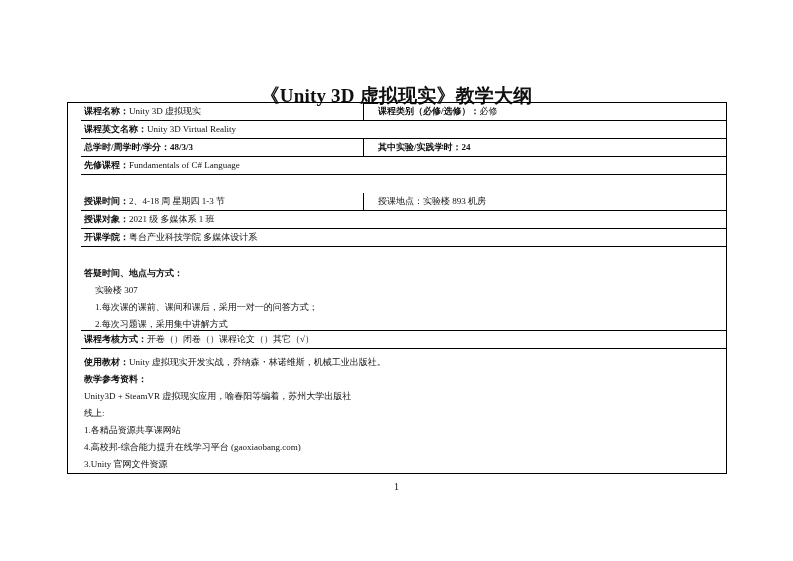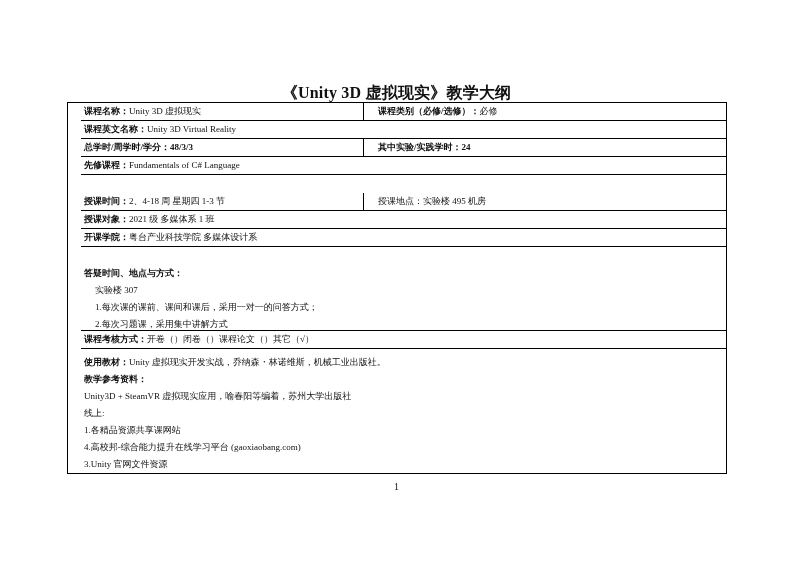--- a/index.html
+++ b/index.html
@@ -1,19 +1,19 @@
 <!DOCTYPE html>
 <html><head>
 <meta charset="utf-8">
 <style>
   html, body { margin:0; padding:0; background:#ffffff; }
   body { width:793px; height:561px; position:relative; overflow:hidden;
          font-family:"Liberation Serif", "DejaVu Serif", serif; color:#111; }
   .title { position:absolute; left:0; width:793px; top:83px; text-align:center;
-           font-size:16px; font-weight:bold; letter-spacing:0.2px; }
+           font-size:19px; font-weight:bold; letter-spacing:0.2px; }
   .tbl { position:absolute; left:67px; top:102px; width:660px; height:372px;
          border:1.5px solid #000; box-sizing:border-box; }
   .row { position:absolute; left:0; right:0; border-bottom:1px solid #000; box-sizing:border-box;
          font-size:9px; line-height:17px;margin-left:13px; }
   .row.last { border-bottom:none; }
   .cell { position:absolute; top:0; bottom:0; padding-left:3px; white-space:nowrap; }
   .cell.left { left:0; width:282px; }
   .cell.right { left:282px; right:0; border-left:1px solid #000; padding-left:14px; }
   .cell.full { left:0; right:0; }
   .lbl { font-weight:bold; }
@@ -58,21 +58,21 @@
       <span class="lbl">先修课程：</span><span class="val">Fundamentals of C# Language</span>
     </div>
   </div>
 
 
   <div class="row" style="top:90px;height:18px;">
     <div class="cell left">
       <span class="lbl">授课时间：</span><span class="val">2、4-18 周 星期四 1-3 节</span>
     </div>
     <div class="cell right">
-      <span class="val">授课地点：</span><span class="val">实验楼 495 机房</span>
+      <span class="val">授课地点：</span><span class="val">实验楼 893 机房</span>
     </div>
   </div>
 
   <div class="row" style="top:108px;height:18px;text-decoration:underline;">
     <div class="cell full">
       <span class="lbl">授课对象：</span><span class="val">2021 级 多媒体系 1 班</span>
     </div>
   </div>
 
   <div class="row" style="top:126px;height:18px;">

